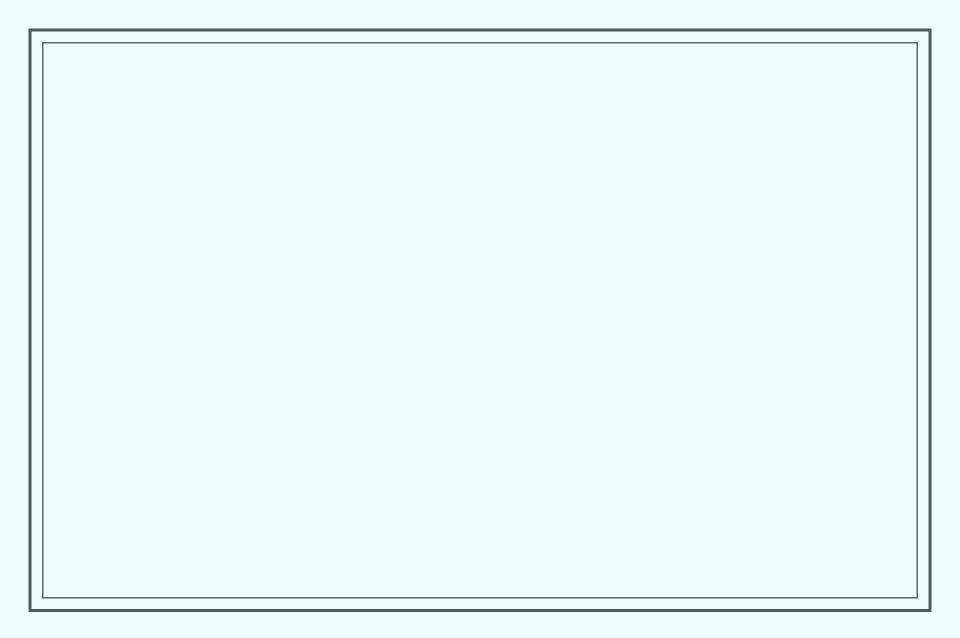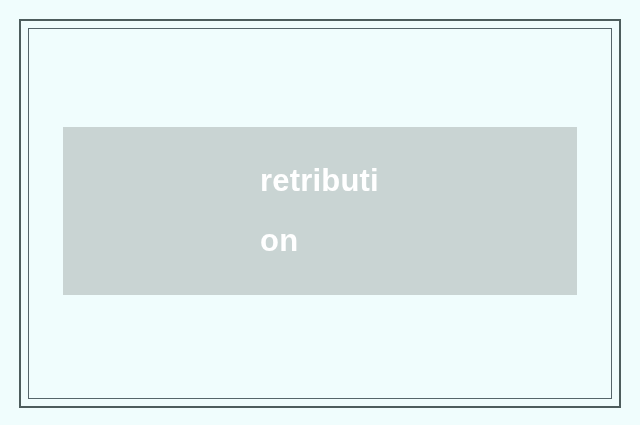--- a/index.html
+++ b/index.html
@@ -76,17 +76,14 @@
 </style>
 </head>
 <body>
 
 <div id="stage" style="background: rgb(240, 253, 253);">
 
   <div id="outer-frame" style="border-color: rgb(77, 93, 93);"></div>
 
   <div id="inner-frame" style="border-color: rgb(85, 101, 106);"></div>
 
-  <div id="content-panel" style="background: rgb(201, 212, 211);">
-    <span id="panel-text" style="color: rgb(255, 255, 255);">retribution</span>
-  </div>
 
 </div>
 
 </body></html>

